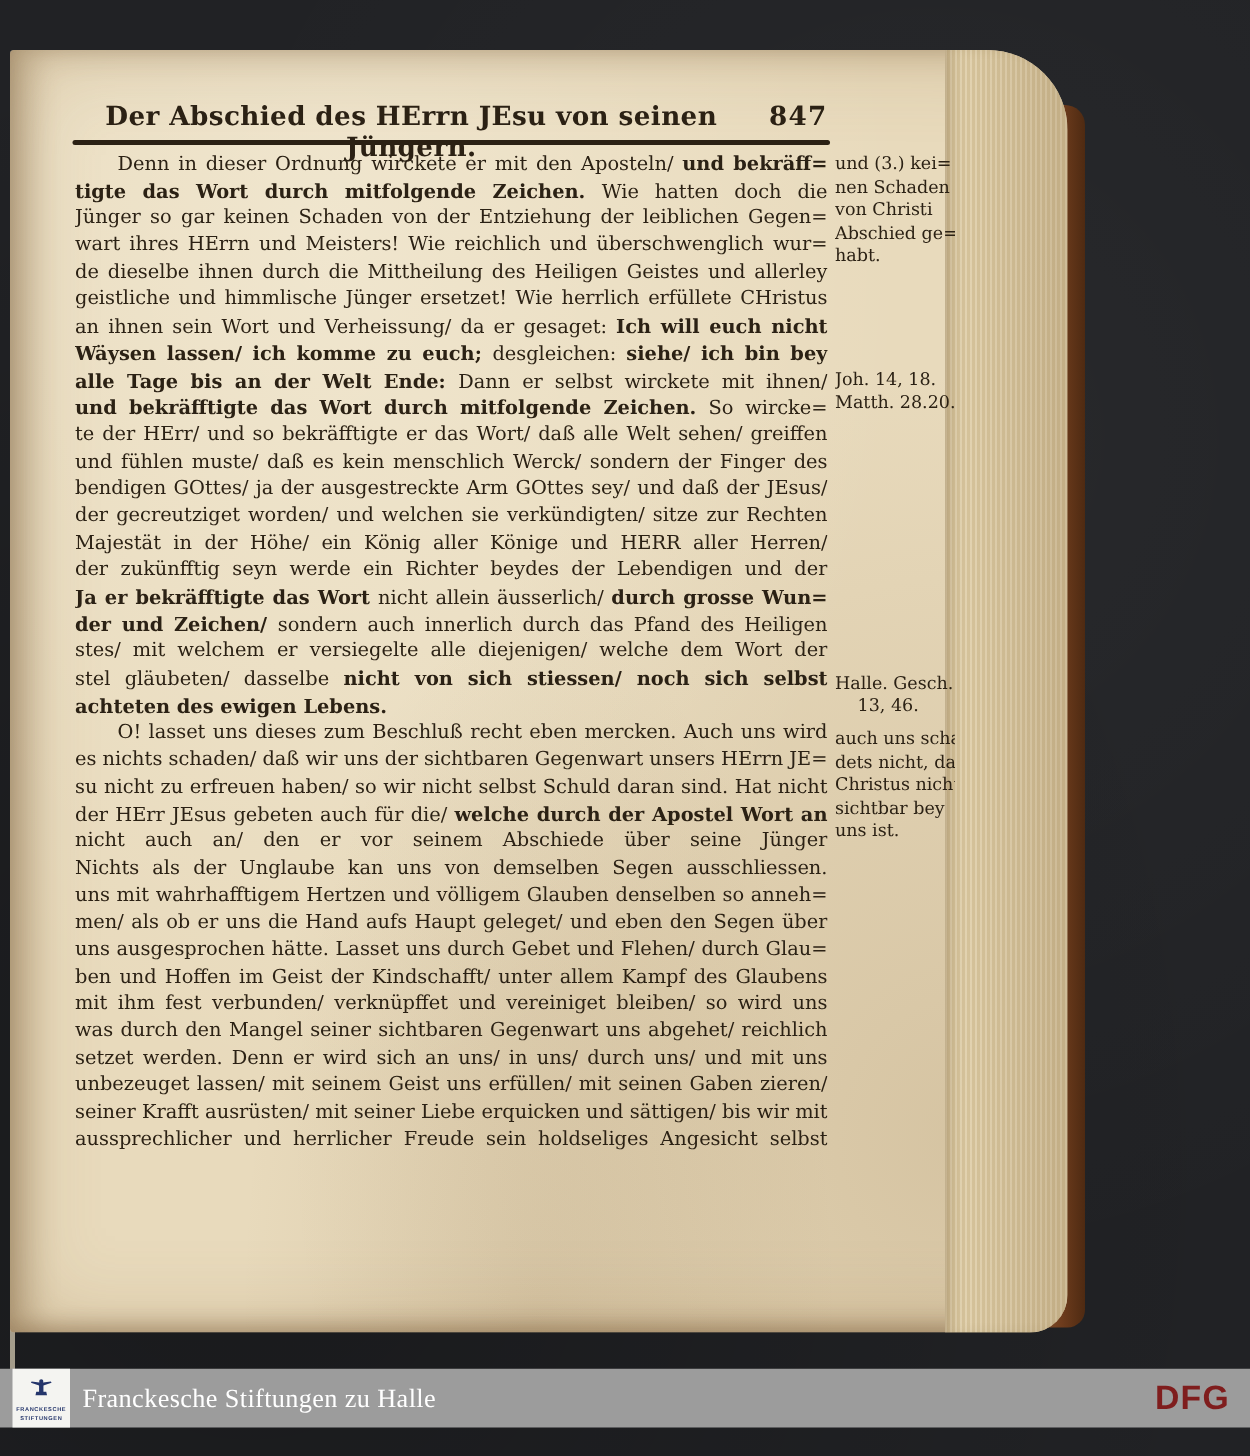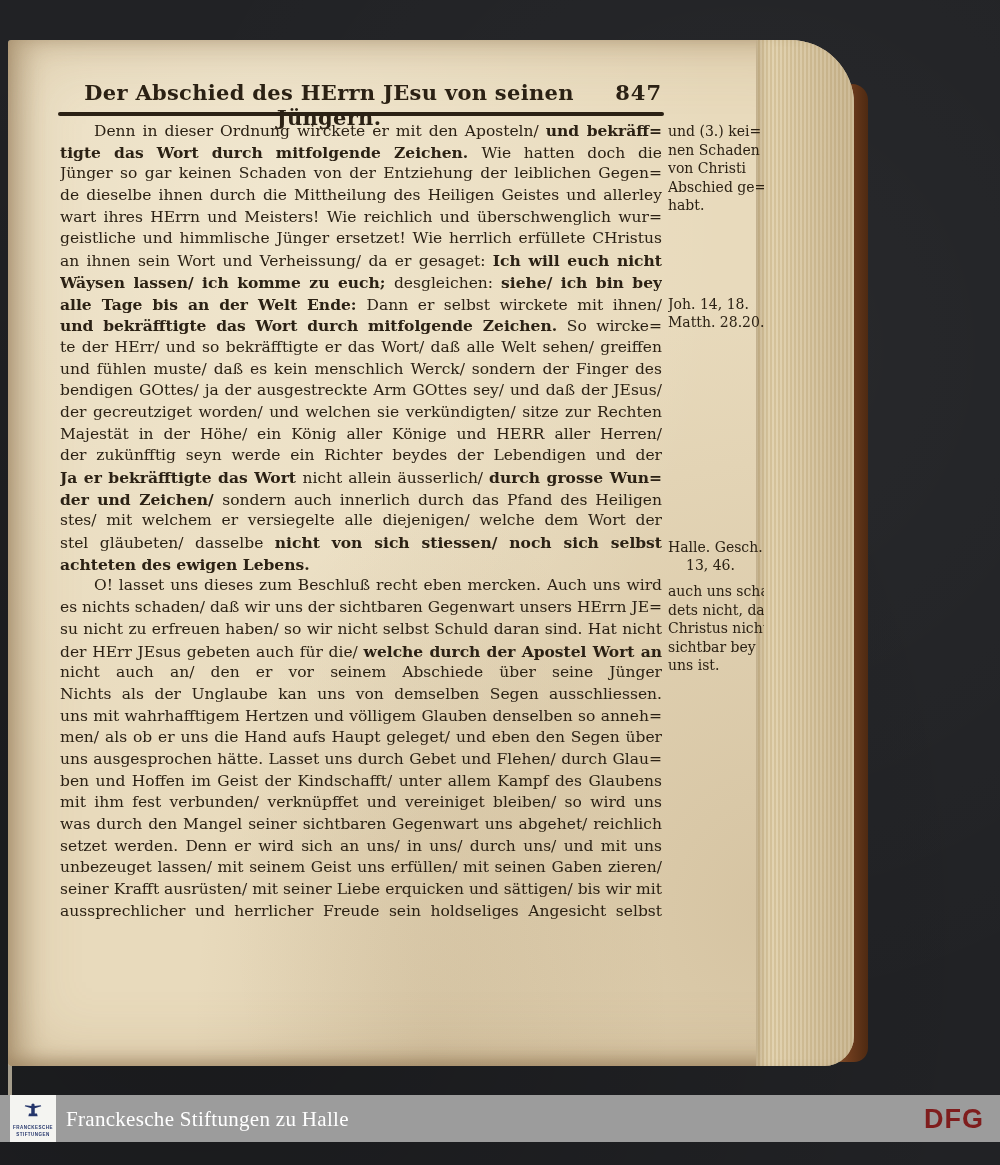--- a/index.html
+++ b/index.html
@@ -73,22 +73,22 @@
       <div class="header">
         <span class="header-title">Der Abschied des HErrn JEsu von seinen Jüngern.</span>
         <span class="page-num">847</span>
       </div>
       <div class="rule"></div>
 
       <div class="body-text">
           <div class="line indent"><span>Denn in dieser Ordnung wirckete er mit den Aposteln/ </span><span class="b">und bekräff=</span></div>
           <div class="line"><span class="b">tigte das Wort durch mitfolgende Zeichen. </span><span>Wie hatten doch die</span></div>
           <div class="line"><span>Jünger so gar keinen Schaden von der Entziehung der leiblichen Gegen=</span></div>
+          <div class="line"><span>wart ihres HErrn und Meisters! Wie reichlich und überschwenglich wur=</span></div>
           <div class="line"><span>de dieselbe ihnen durch die Mittheilung des Heiligen Geistes und allerley</span></div>
-          <div class="line"><span>wart ihres HErrn und Meisters! Wie reichlich und überschwenglich wur=</span></div>
           <div class="line"><span>geistliche und himmlische Jünger ersetzet! Wie herrlich erfüllete CHristus</span></div>
           <div class="line"><span>an ihnen sein Wort und Verheissung/ da er gesaget: </span><span class="b">Ich will euch nicht</span></div>
           <div class="line"><span class="b">Wäysen lassen/ ich komme zu euch; </span><span>desgleichen: </span><span class="b">siehe/ ich bin bey euch</span></div>
           <div class="line"><span class="b">alle Tage bis an der Welt Ende: </span><span>Dann er selbst wirckete mit ihnen/</span></div>
           <div class="line"><span class="b">und bekräfftigte das Wort durch mitfolgende Zeichen. </span><span>So wircke=</span></div>
           <div class="line"><span>te der HErr/ und so bekräfftigte er das Wort/ daß alle Welt sehen/ greiffen</span></div>
           <div class="line"><span>und fühlen muste/ daß es kein menschlich Werck/ sondern der Finger des le=</span></div>
           <div class="line"><span>bendigen GOttes/ ja der ausgestreckte Arm GOttes sey/ und daß der JEsus/</span></div>
           <div class="line"><span>der gecreutziget worden/ und welchen sie verkündigten/ sitze zur Rechten der</span></div>
           <div class="line"><span>Majestät in der Höhe/ ein König aller Könige und HERR aller Herren/</span></div>

